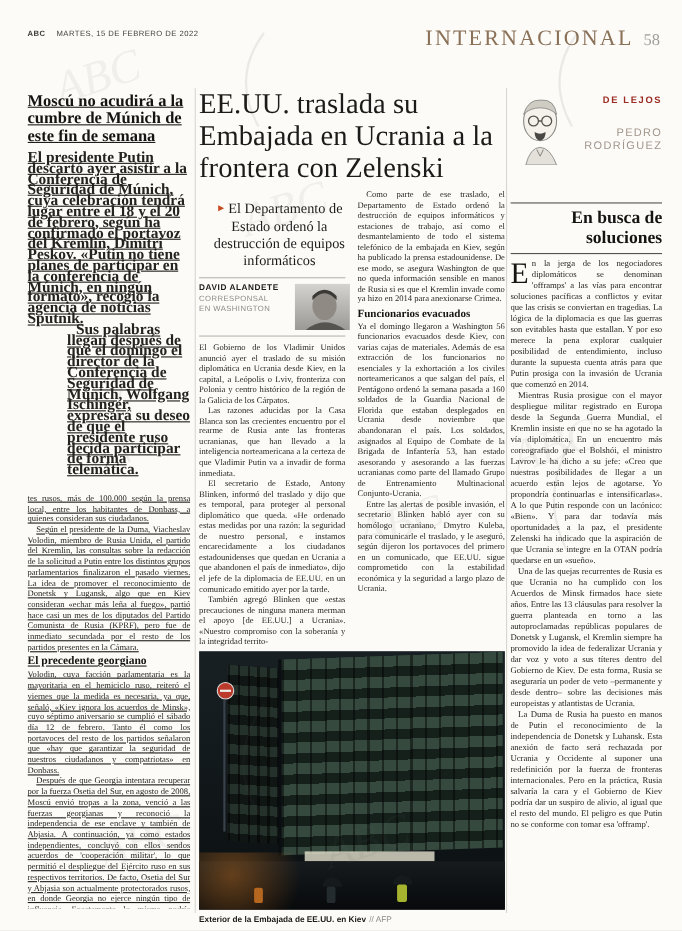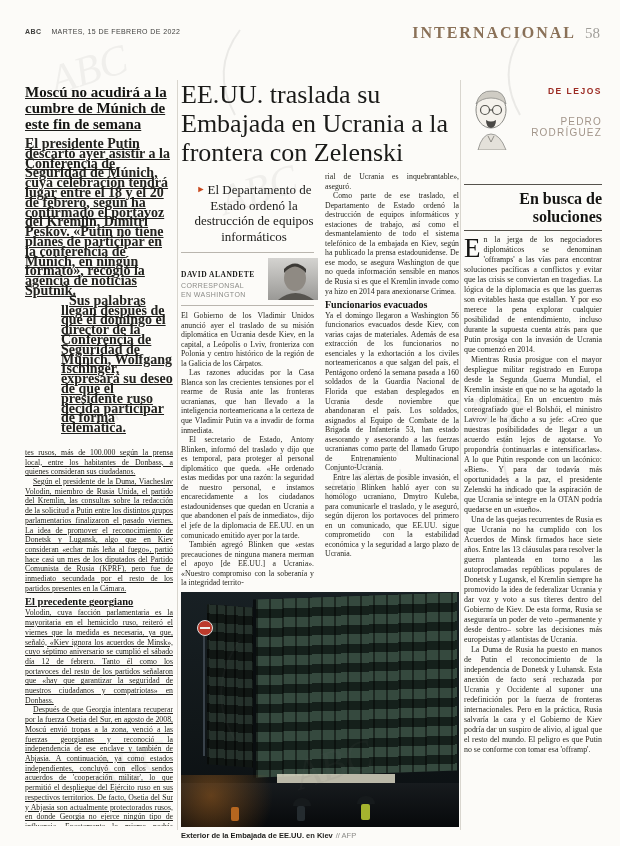--- a/index.html
+++ b/index.html
@@ -3,21 +3,21 @@
 <meta charset="utf-8">
 <style>
   html,body{margin:0;padding:0;background:#e8e6e1;}
   .page{position:relative;width:620px;height:846px;background:#fcfbf8;margin:0 auto;overflow:hidden;
         font-family:"Liberation Serif","DejaVu Serif",serif;color:#1d1d1b;}
   
   .masthead{position:absolute;top:28px;left:25px;font-family:"Liberation Sans","DejaVu Sans",sans-serif;
             font-size:7px;color:#3f3f3d;letter-spacing:.4px;}
   .masthead b{font-weight:bold;margin-right:10px;}
   .section-head{position:absolute;top:24px;right:20px;text-align:right;}
-  .section-name{font-size:16px;letter-spacing:2px;color:#8a7158;font-weight:700;}
+  .section-name{font-size:20px;letter-spacing:2px;color:#8a7158;font-weight:400;}
   .page-num{font-size:15px;color:#a09e9a;margin-left:9px;}
   
   .vrule{position:absolute;top:80px;bottom:16px;width:1px;background:#d9d6cf;}
   .vrule.r1{left:177px;} .vrule.r2{left:460px;}
   
   .leftcol{position:absolute;left:25px;top:84px;width:148px;height:742px;overflow:hidden;text-decoration:underline;}
   .leftcol h2{margin:0 0 7px 0;font-size:15px;line-height:16px;font-weight:600;color:#141412;}
   .lead{font-size:14px;line-height:9.8px;font-weight:bold;color:#23231f;margin:0;text-align:left;}
   .lead + .lead{text-indent:8px;margin-left:36px;}
   .gap{height:15px;}
@@ -26,21 +26,21 @@
   .subhd{margin:3px 0 1px 0;font-size:10.5px;font-weight:bold;color:#141412;}
   
   .main-headline{position:absolute;left:181px;top:80px;width:280px;margin:0;
                  font-size:26px;line-height:29px;font-weight:500;color:#1b1b19;}
   .standfirst{position:absolute;left:181px;top:182px;width:146px;font-size:13px;line-height:15.5px;
               color:#1b1b19;text-align:center;}
   .standfirst .arrow{color:#c8491f;font-size:9px;vertical-align:2px;margin-right:2px;}
   .byline{position:absolute;left:181px;top:252px;width:133px;height:52px;
           border-top:1px solid #b9b5ae;border-bottom:1px solid #b9b5ae;
           font-family:"Liberation Sans","DejaVu Sans",sans-serif;}
-  .byline .author{font-size:7.5px;font-weight:bold;letter-spacing:.5px;color:#1b1b19;margin-top:17px;font-family:Liberation Serif, serif;}
+  .byline .author{font-size:7.5px;font-weight:bold;letter-spacing:.5px;color:#1b1b19;margin-top:4px;}
   .byline .role{font-size:7px;color:#8b8b87;letter-spacing:.4px;width:68px;line-height:9px;margin-top:2px;}
   .byline svg{position:absolute;right:-4px;top:5px;}
   .mcol{position:absolute;font-size:7.8px;line-height:9.55px;text-align:justify;color:#26261f;overflow:hidden;}
   .mcol p{margin:0;}
   .mcol p.ind{text-indent:8px;}
   .mcol1{left:181px;top:311px;width:133px;height:276px;}
   .mcol2{left:325px;top:172px;width:134px;height:414px;}
   .mcol .subhd{font-size:10px;margin:4px 0 1px 0;}
   
   .photo{position:absolute;left:181px;top:592px;width:278px;height:235px;overflow:hidden;
@@ -137,27 +137,26 @@
           </linearGradient>
         </defs>
       <ellipse cx="27" cy="20" rx="11" ry="13" fill="#8f8a83"></ellipse>
       <path d="M16 15 Q27 2 38 15 L38 11 Q27 0 16 11 Z" fill="#3c3a36"></path>
       <path d="M10 42 Q27 28 46 42 Z" fill="#56544f"></path>
     </svg>
   </div>
 
   <div class="mcol mcol1">
     <p>El Gobierno de los Vladimir Unidos anunció ayer el traslado de su misión diplomática en Ucrania desde Kiev, en la capital, a Leópolis o Lviv, fronteriza con Polonia y centro histórico de la región de la Galicia de los Cárpatos.</p>
-    <p class="ind">Las razones aducidas por la Casa Blanca son las crecientes tensiones por el rearme de Rusia ante las fronteras ucranianas, que han llevado a la inteligencia norteamericana a la certeza de que Vladimir Putin va a invadir de forma inmediata.</p>
+    <p class="ind">Las razones aducidas por la Casa Blanca son las crecientes encuentro por el rearme de Rusia ante las fronteras ucranianas, que han llevado a la inteligencia norteamericana a la certeza de que Vladimir Putin va a invadir de forma inmediata.</p>
     <p class="ind">El secretario de Estado, Antony Blinken, informó del traslado y dijo que es temporal, para proteger al personal diplomático que queda. «He ordenado estas medidas por una razón: la seguridad de nuestro personal, e instamos encarecidamente a los ciudadanos estadounidenses que quedan en Ucrania a que abandonen el país de inmediato», dijo el jefe de la diplomacia de EE.UU. en un comunicado emitido ayer por la tarde.</p>
     <p class="ind">También agregó Blinken que «estas precauciones de ninguna manera merman el apoyo [de EE.UU.] a Ucrania». «Nuestro compromiso con la soberanía y la integridad territo-</p>
   </div>
 
   <div class="mcol mcol2">
-    <p>rial de Ucrania es inquebrantable», aseguró.</p>
     <p class="ind">Como parte de ese traslado, el Departamento de Estado ordenó la destrucción de equipos informáticos y estaciones de trabajo, así como el desmantelamiento de todo el sistema telefónico de la embajada en Kiev, según ha publicado la prensa estadounidense. De ese modo, se asegura Washington de que no queda información sensible en manos de Rusia si es que el Kremlin invade como ya hizo en 2014 para anexionarse Crimea.</p>
     <h3 class="subhd">Funcionarios evacuados</h3>
     <p>Ya el domingo llegaron a Washington 56 funcionarios evacuados desde Kiev, con varias cajas de materiales. Además de esa extracción de los funcionarios no esenciales y la exhortación a los civiles norteamericanos a que salgan del país, el Pentágono ordenó la semana pasada a 160 soldados de la Guardia Nacional de Florida que estaban desplegados en Ucrania desde noviembre que abandonaran el país. Los soldados, asignados al Equipo de Combate de la Brigada de Infantería 53, han estado asesorando y asesorando a las fuerzas ucranianas como parte del llamado Grupo de Entrenamiento Multinacional Conjunto-Ucrania.</p>
     <p class="ind">Entre las alertas de posible invasión, el secretario Blinken habló ayer con su homólogo ucraniano, Dmytro Kuleba, para comunicarle el traslado, y le aseguró, según dijeron los portavoces del primero en un comunicado, que EE.UU. sigue comprometido con la estabilidad económica y la seguridad a largo plazo de Ucrania.</p>
   </div>
 
   <div class="photo">
     <div class="facade-side"></div>
     <div class="facade-main"></div>
     <div class="glow-sign"></div>

